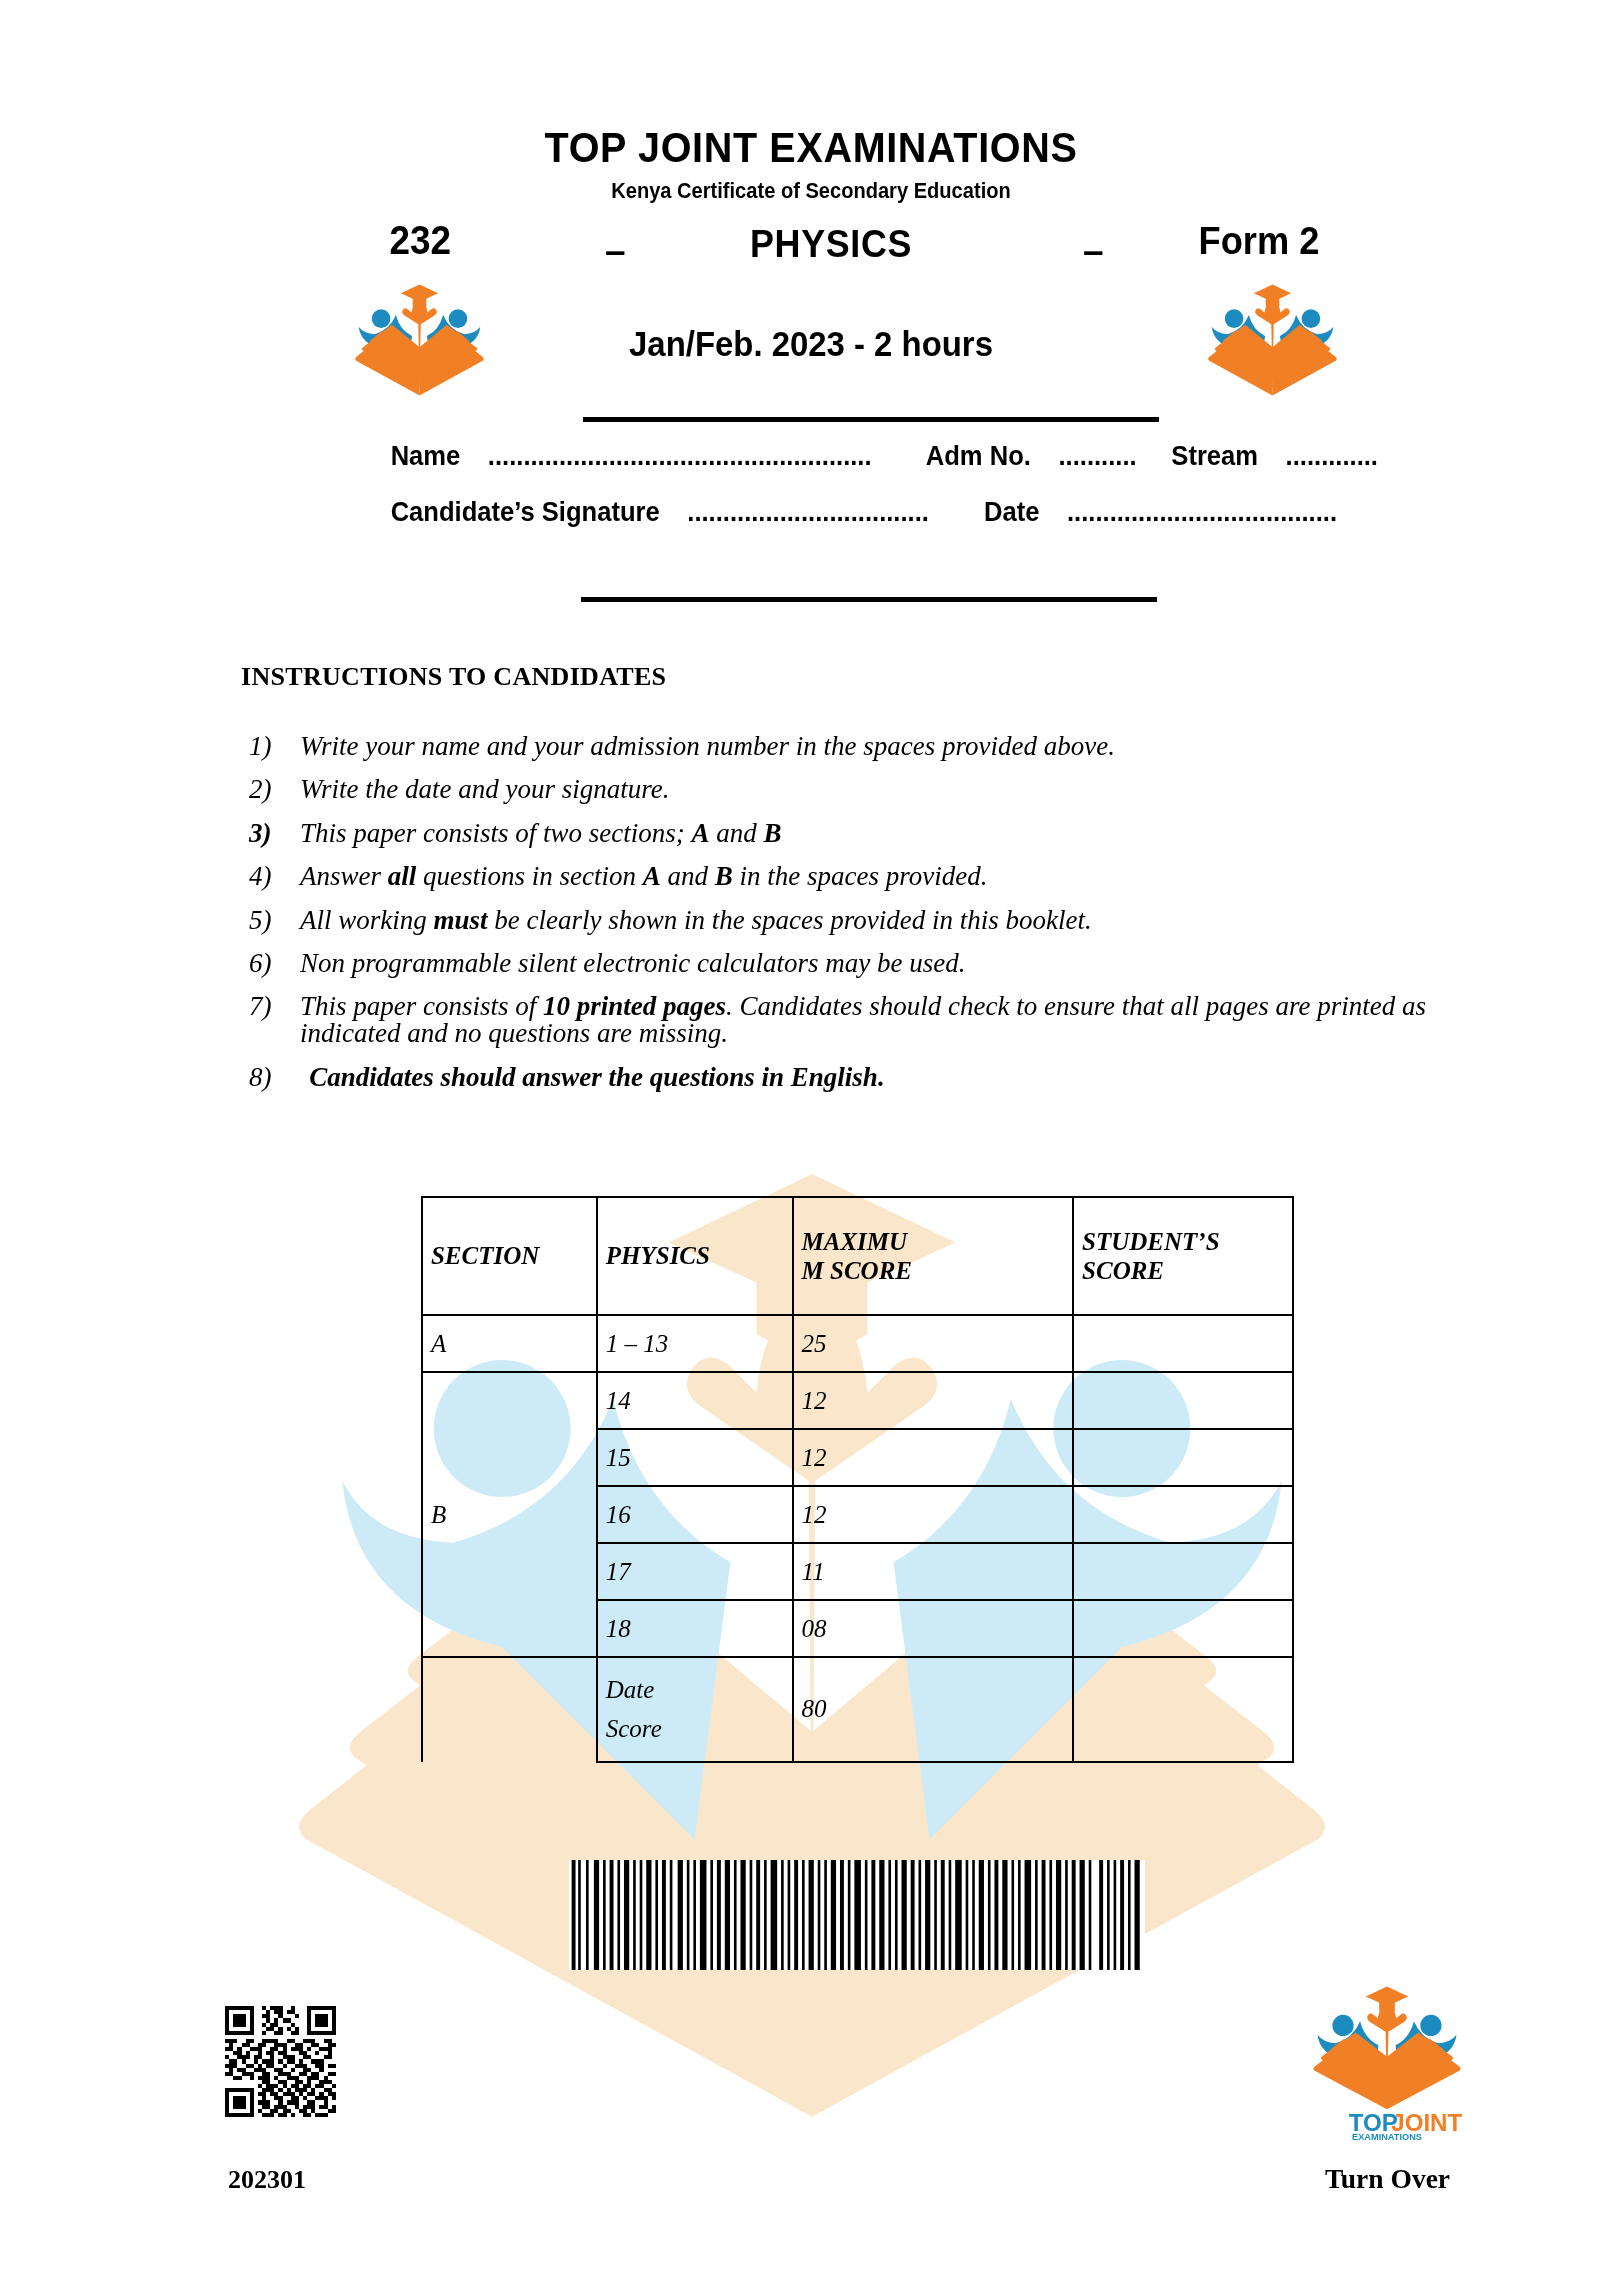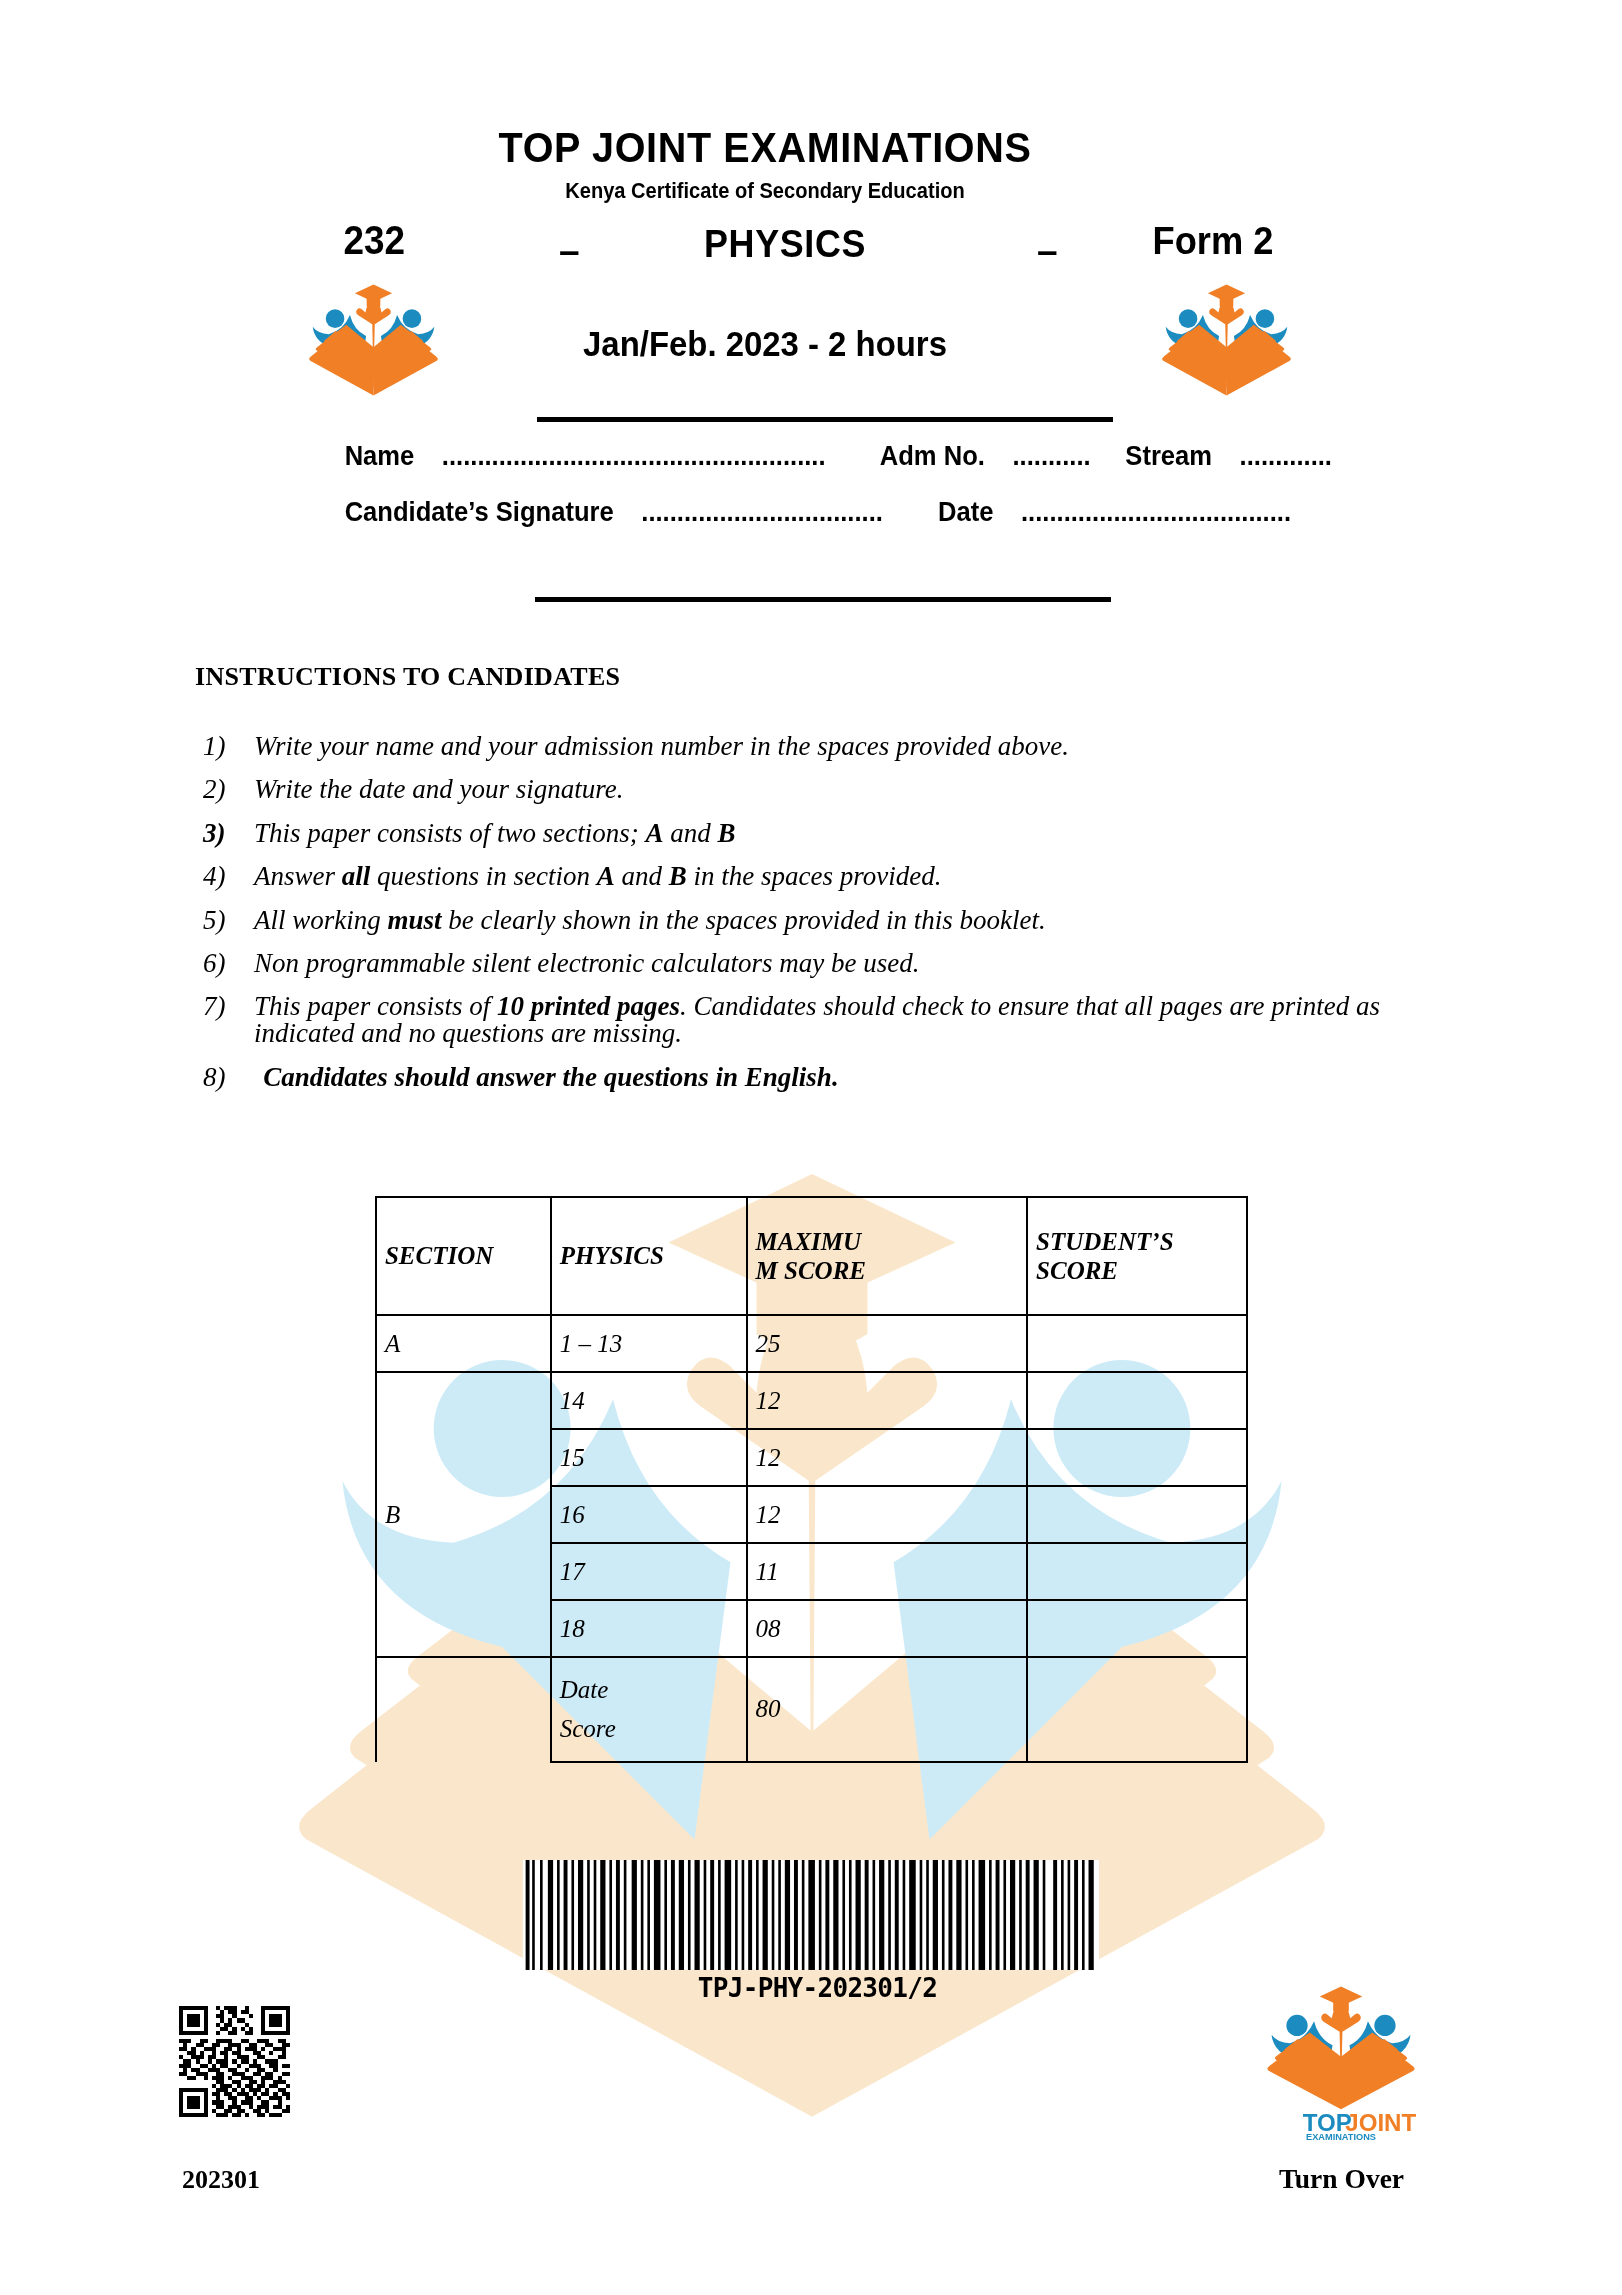--- a/index.html
+++ b/index.html
@@ -18,21 +18,21 @@
     position: absolute;
     left: 50%;
     top: 1073px;
     transform: translateX(-50%);
     width: 1145px;
     height: 1060px;
     z-index: 0;
     pointer-events: none;
   }
 
-  #page { position: relative; z-index: 2; width: 1530px; height: 2295px; }
+  #page { position: relative; z-index: 2; width: 1530px; height: 2295px; margin-left: 46px; }
 
   
   .hdr-title {
     text-align: center;
     font-family: "Liberation Sans", "DejaVu Sans", sans-serif;
     font-weight: bold;
     font-size: 43px;
     letter-spacing: 0.7px;
     margin: 0;
     padding-top: 126px;
@@ -454,21 +454,20 @@
         <rect x="390" y="0" width="4" height="84"></rect>
           <rect x="397" y="0" width="2" height="84"></rect>
         <rect x="405" y="0" width="3" height="84"></rect>
           <rect x="411" y="0" width="2" height="84"></rect>
         <rect x="416" y="0" width="2" height="84"></rect>
           <rect x="421" y="0" width="3" height="84"></rect>
         <rect x="427" y="0" width="2" height="84"></rect>
           <rect x="432" y="0" width="4" height="84"></rect>
       </g>
     </svg>
-    <div class="barcode-text">TPJ-PHY-202301/2</div>
   </div>
 
   <svg class="qr" viewBox="0 0 29 29" shape-rendering="crispEdges">
     <rect width="29" height="29" fill="#fff"></rect>
     <g fill="#000">
       <rect x="1" y="1" width="7" height="1"></rect>
         <rect x="1" y="2" width="1" height="5"></rect>
         <rect x="7" y="2" width="1" height="5"></rect>
         <rect x="1" y="7" width="7" height="1"></rect>
         <rect x="3" y="3" width="3" height="3"></rect>

